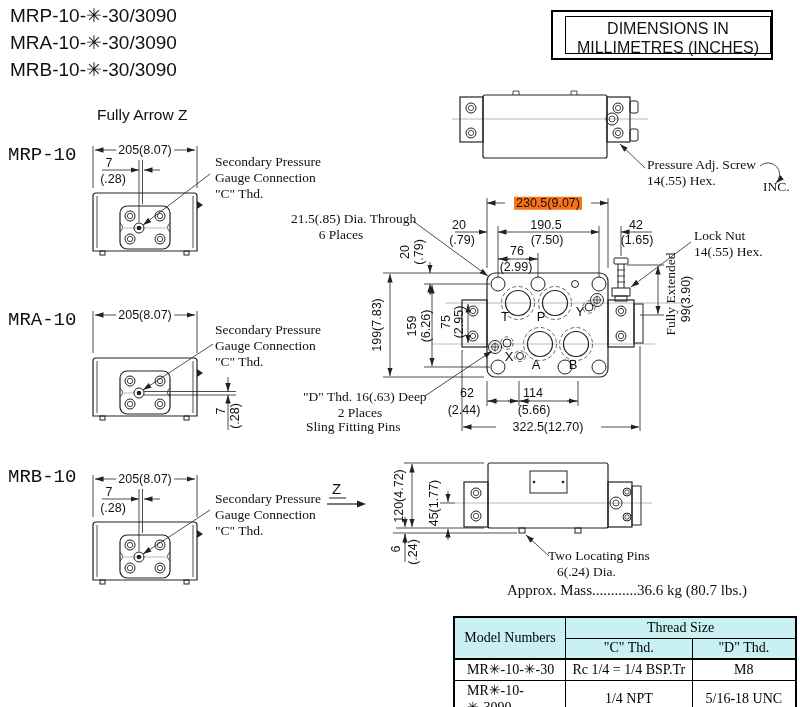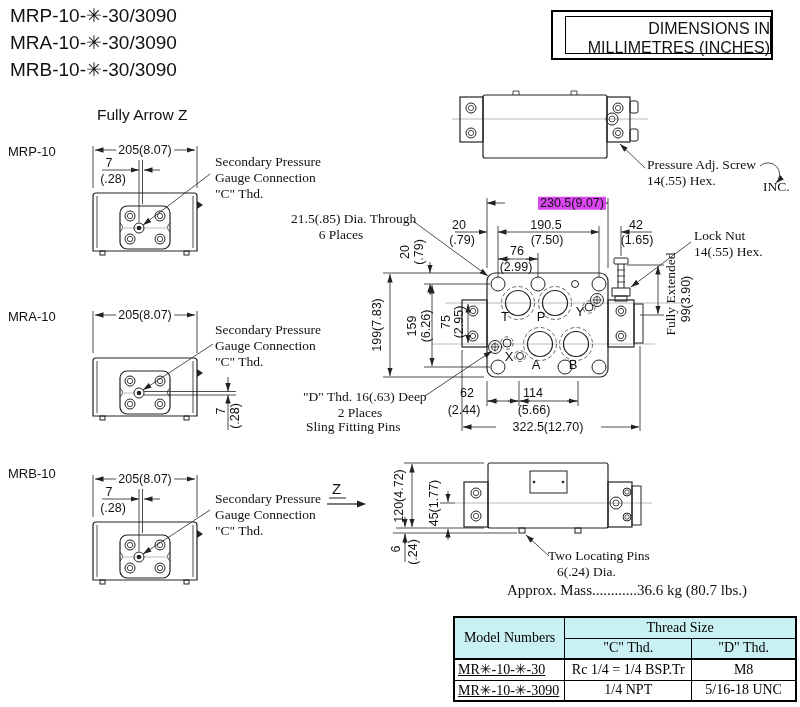--- a/index.html
+++ b/index.html
@@ -11,34 +11,34 @@
   .t{stroke:#222;stroke-width:0.8;fill:none;}
   .c{stroke:#a8a8a8;stroke-width:0.8;fill:none;}
   .d{stroke:#444;stroke-width:0.8;fill:none;stroke-dasharray:4 2.5;}
   .fb{fill:#222;stroke:none;}
   .lbl{position:absolute;font-size:12.5px;white-space:nowrap;line-height:1.1;}
   .clbl{position:absolute;font-size:12.5px;white-space:nowrap;transform:translate(-50%,-50%);line-height:1;text-align:center;}
   .rlbl{position:absolute;font-size:12.5px;white-space:nowrap;transform:translate(-50%,-50%) rotate(-90deg);line-height:1;}
   .ser{font-family:"Liberation Serif","DejaVu Serif",serif;font-size:13.5px;}
   .port{font-size:13px;}
   .model-line{font-size:19px;}
-  .view-label{font-size:13px;}
+  .view-label{font-size:19px;font-family:Liberation Mono, monospace;}
   .subtitle{font-size:15.5px;}
   .units-box{position:absolute;left:551px;top:10px;width:218px;height:46px;border:2px solid #000;
              display:flex;align-items:center;justify-content:center;}
-  .units-inner{width:210px;height:38px;border:1px solid #000;text-align:right;font-size:16px;line-height:19px;padding-top:2px;box-sizing:border-box;margin-left:12px;}
+  .units-inner{width:210px;height:38px;border:1px solid #000;text-align:center;font-size:16px;line-height:19px;padding-top:2px;box-sizing:border-box;margin-left:12px;}
   .mass{font-family:"Liberation Serif","DejaVu Serif",serif;font-size:15px;}
   table.spec{position:absolute;left:453px;top:616px;width:344px;border-collapse:collapse;
              font-family:"Liberation Serif","DejaVu Serif",serif;font-size:14px;color:#000;
              border:2px solid #000;}
   table.spec th,table.spec td{border:1px solid #000;text-align:center;padding:1px 3px;}
   table.spec th{background:#c9f0f2;font-weight:normal;}
   table.spec .hdr2 th{border-bottom:2.5px solid #000;}
   table.spec .model-hdr{border-bottom:2.5px solid #000;}
-  table.spec td.model-cell{text-align:left;padding-left:3px;text-decoration:underline;}
+  table.spec td.model-cell{text-align:left;padding-left:12px;}
   table.spec tr{height:21px;}
 </style>
 </head>
 <body>
 
 <div id="stage">
 
 <svg class="art" width="800" height="707" viewBox="0 0 800 707">
   <defs>
     <marker id="ar" markerWidth="9" markerHeight="7" refX="8.5" refY="3" orient="auto" markerUnits="userSpaceOnUse">
@@ -345,21 +345,21 @@
 <div class="lbl ser" style="left:215px;top:355px">"C" Thd.</div>
 
 <div class="lbl view-label" style="left:8px;top:467px">MRB-10</div>
 <div class="clbl" style="left:145px;top:479px;background:#fff;padding:0 2px">205(8.07)</div>
 <div class="clbl" style="left:109px;top:492px">7</div>
 <div class="clbl" style="left:113px;top:508px">(.28)</div>
 <div class="lbl ser" style="left:215px;top:492px">Secondary Pressure</div>
 <div class="lbl ser" style="left:215px;top:508px">Gauge Connection</div>
 <div class="lbl ser" style="left:215px;top:524px">"C" Thd.</div>
 
-<div class="clbl" style="left:572px;top:203px;background:#d946ef;padding:0 2px">230.5(9.07)</div>
+<div class="clbl" style="left:548px;top:203px;background:#f97316;padding:0 2px">230.5(9.07)</div>
 <div class="clbl" style="left:459px;top:225px">20</div>
 <div class="clbl" style="left:462px;top:240px">(.79)</div>
 <div class="clbl" style="left:546px;top:225px">190.5</div>
 <div class="clbl" style="left:547px;top:240px">(7.50)</div>
 <div class="clbl" style="left:636px;top:225px">42</div>
 <div class="clbl" style="left:637px;top:240px">(1.65)</div>
 <div class="clbl" style="left:517px;top:251px">76</div>
 <div class="clbl" style="left:516px;top:267px">(2.99)</div>
 <div class="rlbl" style="left:405px;top:252px">20</div>
 <div class="rlbl" style="left:419px;top:252px">(.79)</div>

